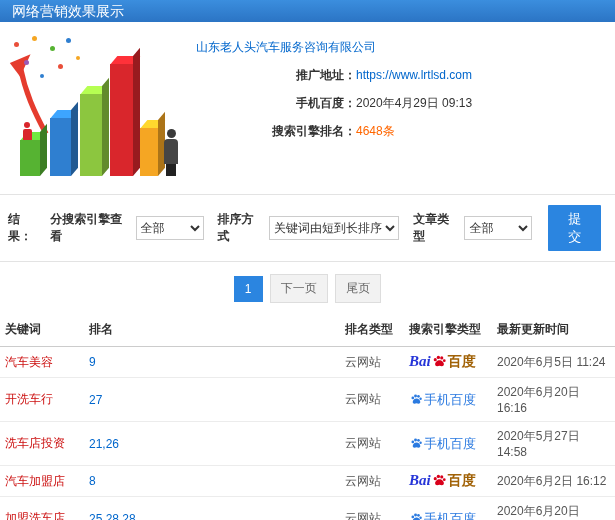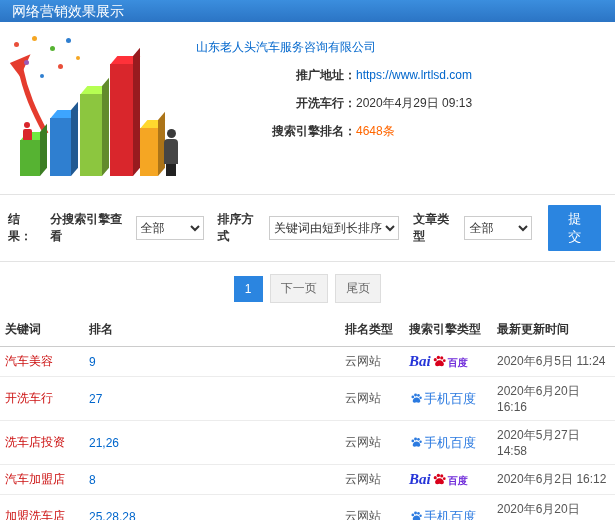--- a/index.html
+++ b/index.html
@@ -70,21 +70,21 @@
   .results td { padding: 6px 5px; border-bottom: 1px solid #ececec; height: 27px; }
   .col-kw { width: 84px; } .col-rank { width: 256px; } .col-type { width: 64px; }
   .col-eng { width: 88px; } .col-time { width: auto; }
   td.c-kw { color:#cc1111; }
   td.c-rank { color:#0066cc; cursor:pointer; }
   td.c-type { color:#555; }
   td.c-time { color:#555; }
   .paw { width:15px; height:15px; vertical-align:-3px; margin:0 1px; }
   .bd-bai { color:#2534d8; font-weight:bold; font-style:italic; font-size:15px;
     font-family:"Liberation Serif",serif; }
-  .bd-cn { color:#6d28d9; font-weight:bold; font-size:10px; }
+  .bd-cn { color:#a16207; font-weight:bold; font-size:14px; }
   .mbd-logo .paw { width:13px; height:13px; vertical-align:-2px; }
   .mbd-t { color:#2b7ae0; font-size:13px; }
 </style>
 </head>
 <body>
 
 <div class="page">
 
   <div class="topbar">
     <span>网络营销效果展示</span>
@@ -122,21 +122,21 @@
 
     <div class="info-fields">
       <div class="field">
         <a class="fvalue link">山东老人头汽车服务咨询有限公司</a>
       </div>
       <div class="field">
         <span class="flabel">推广地址：</span>
         <a class="fvalue link">https://www.lrtlsd.com</a>
       </div>
       <div class="field">
-        <span class="flabel">开洗车行：</span>
+        <span class="flabel">手机百度：</span>
         <span class="fvalue">2020年4月29日 09:13</span>
       </div>
       <div class="field">
         <span class="flabel">搜索引擎排名：</span>
         <span class="fvalue highlight">4648条</span>
       </div>
     </div>
   </div>
 
   <div class="filter-bar">

